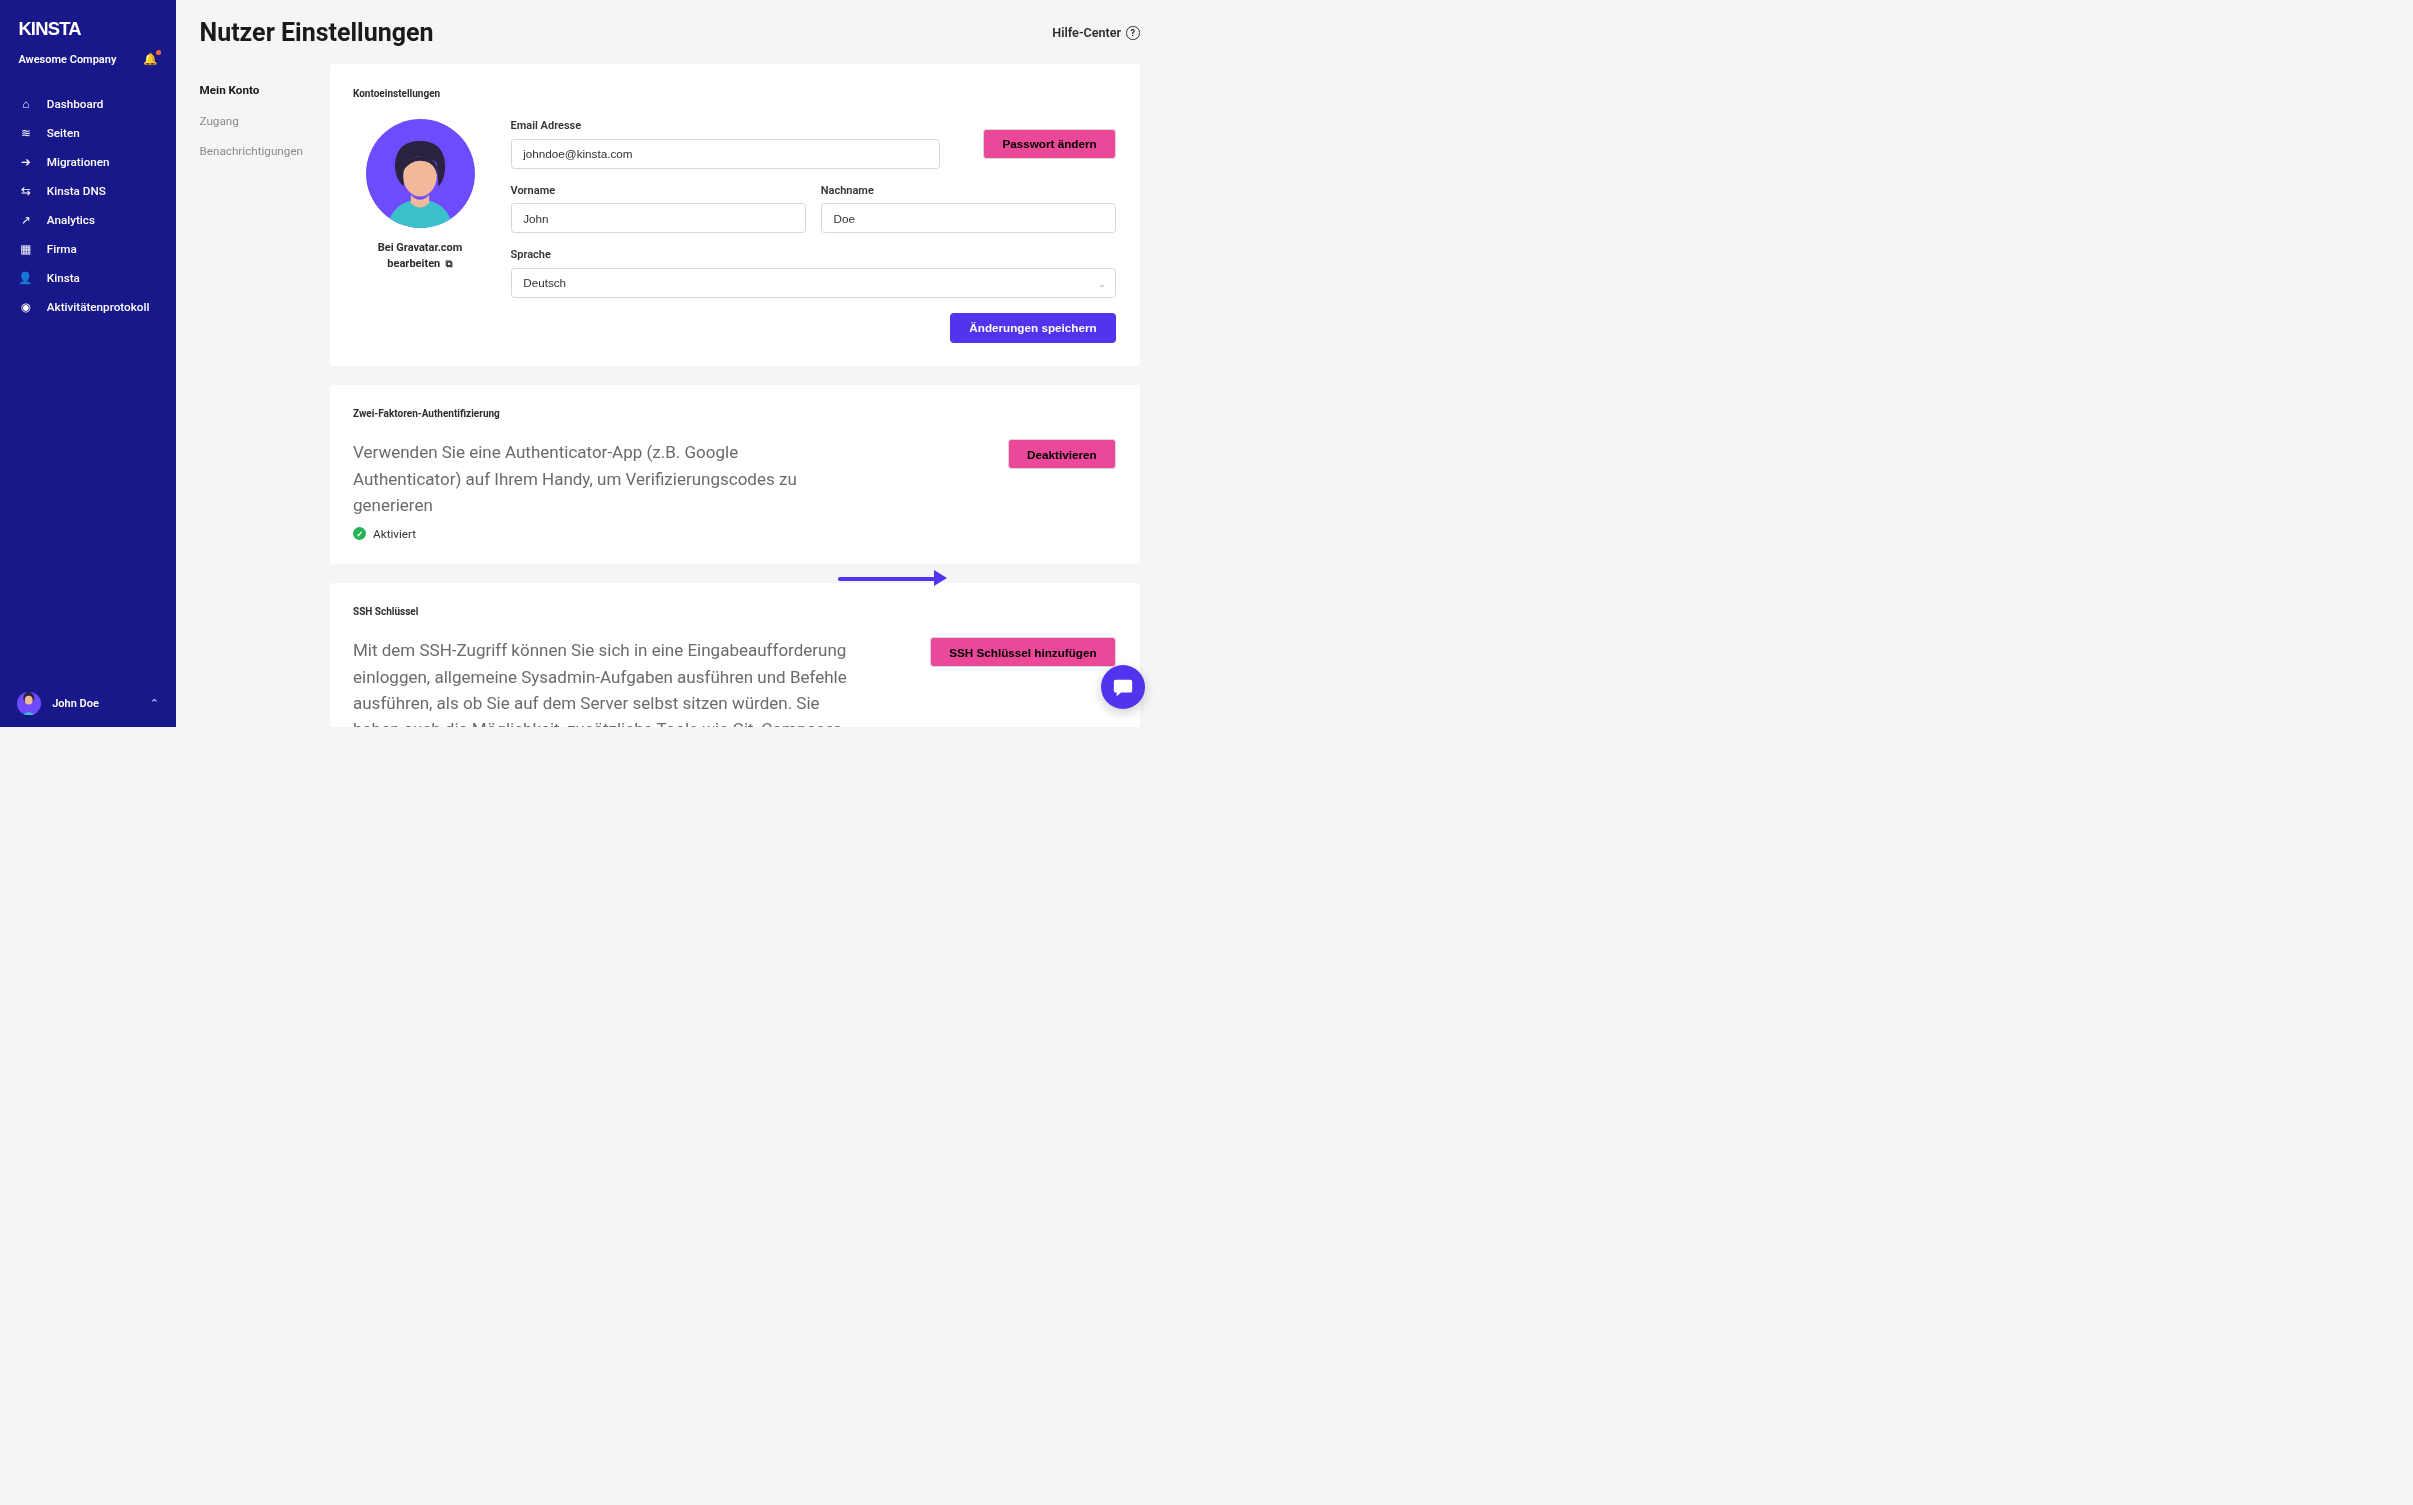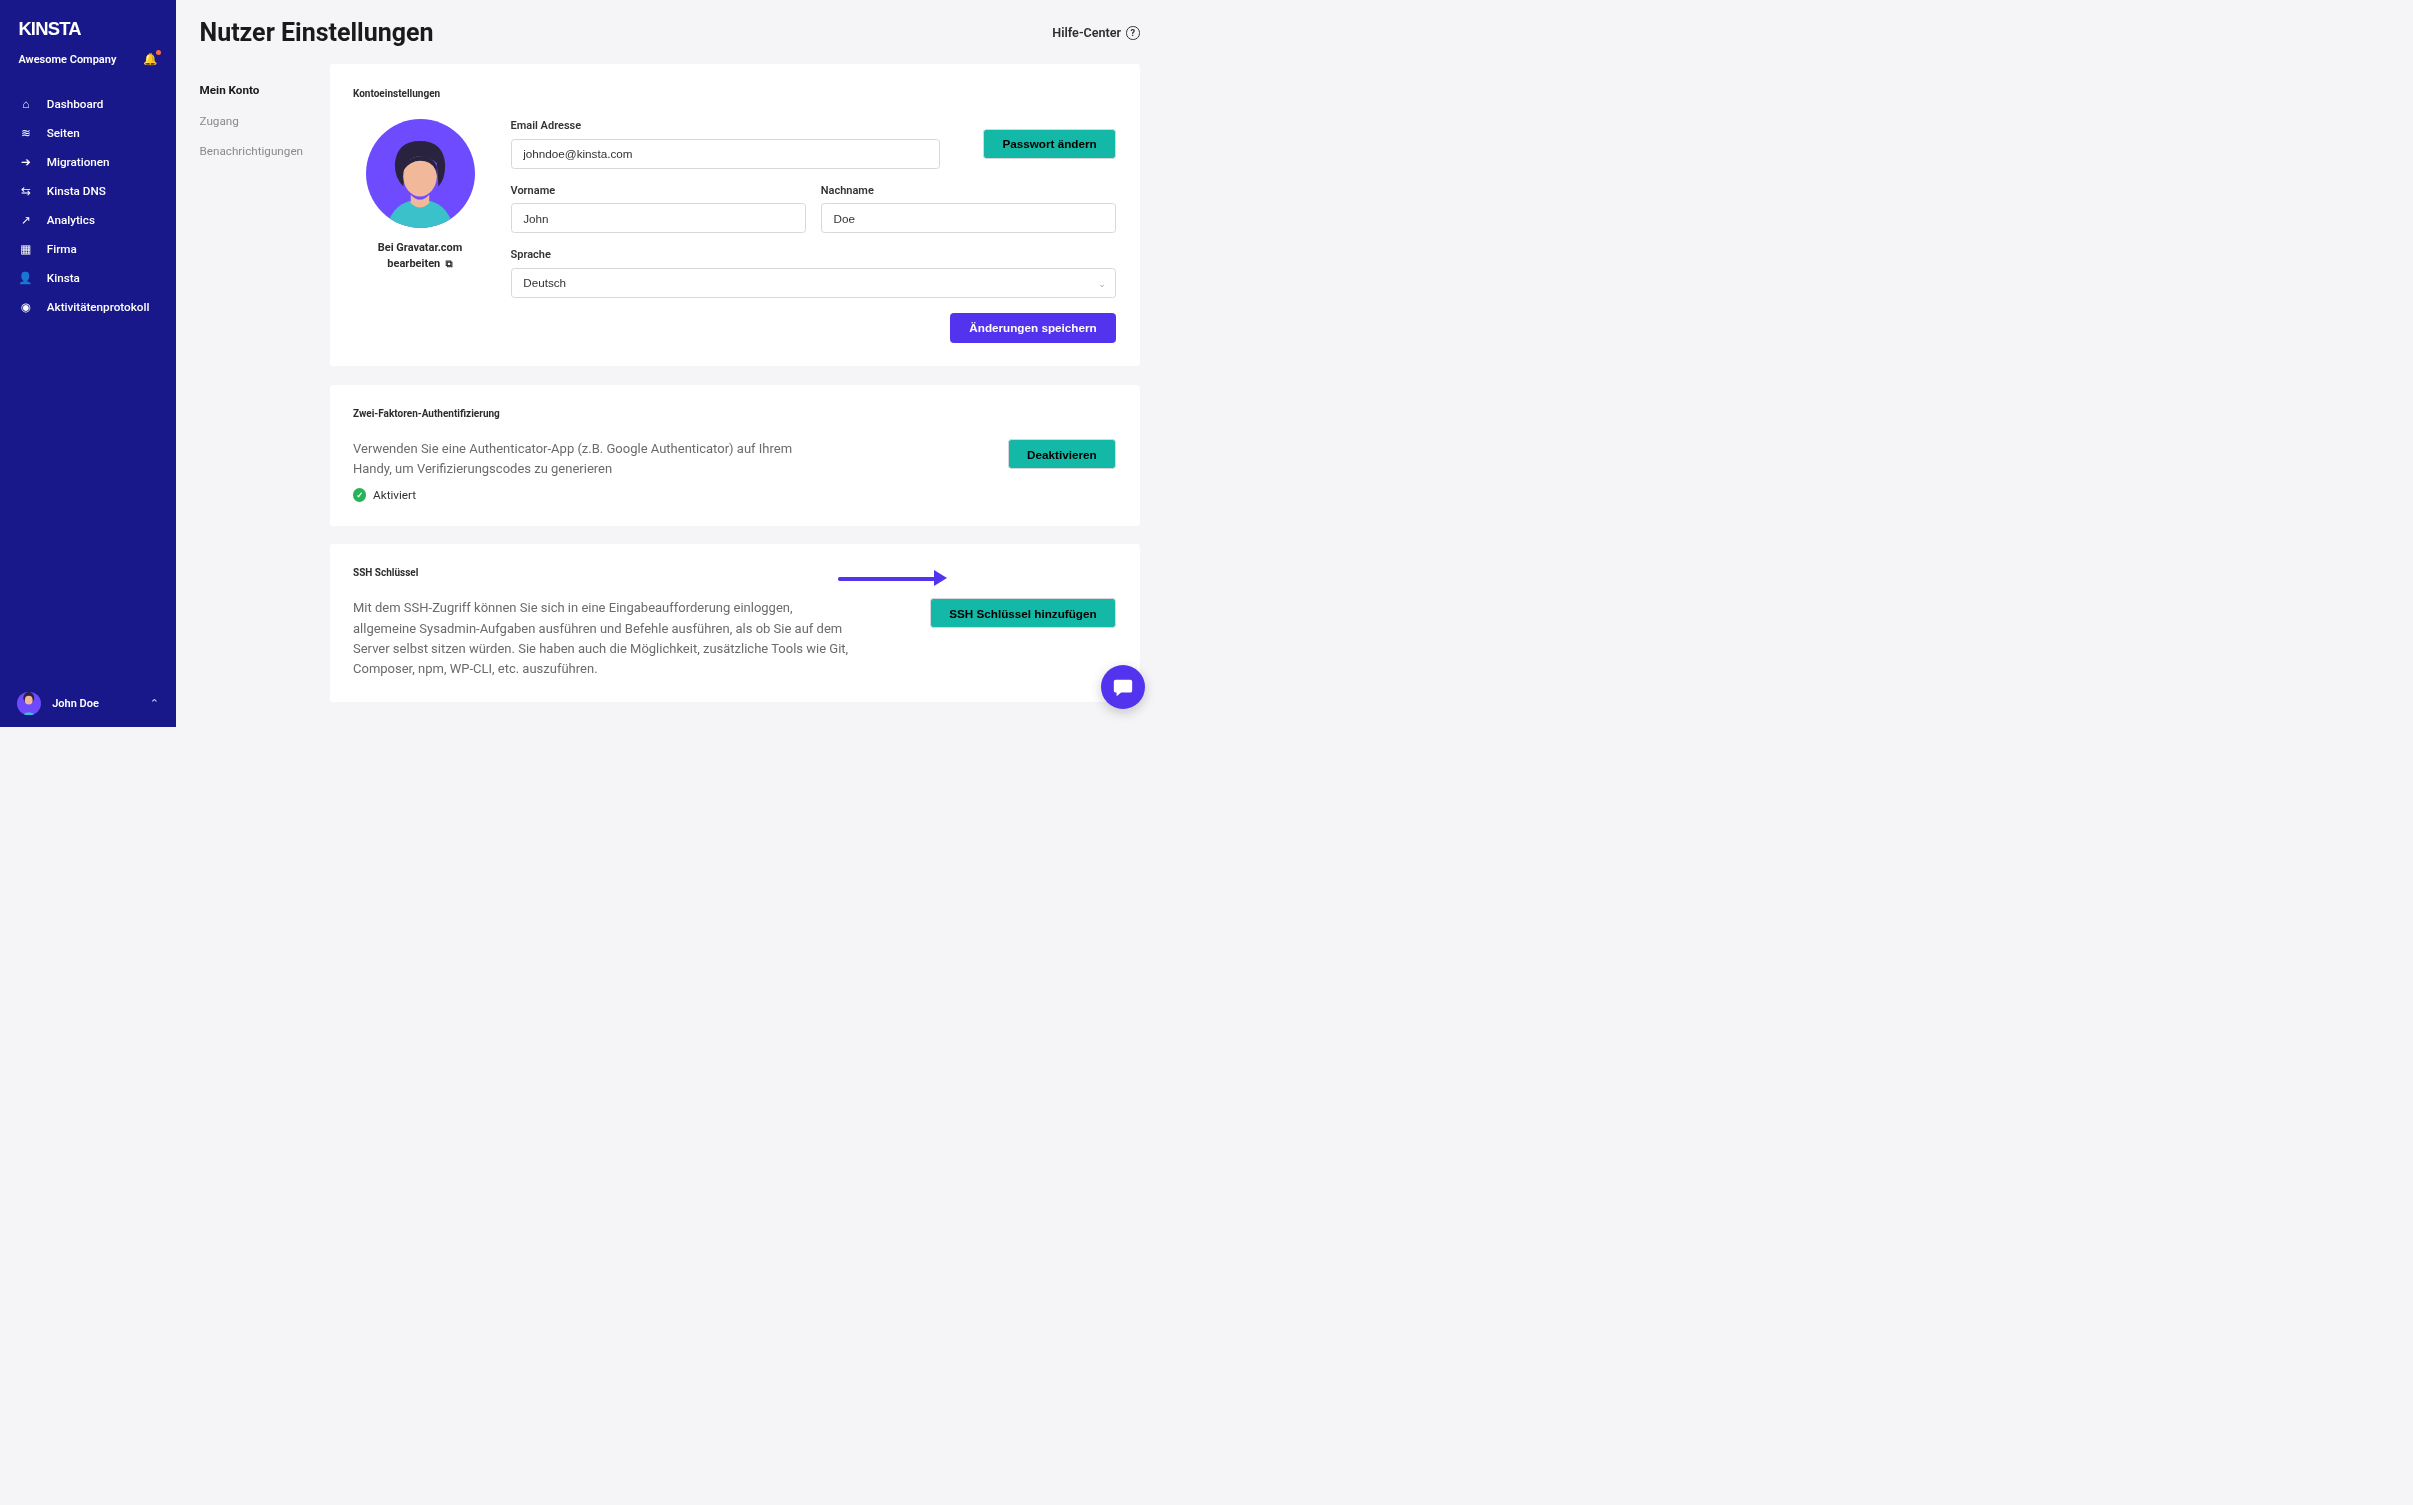--- a/index.html
+++ b/index.html
@@ -128,31 +128,31 @@
 }
 .select { position: relative; }
 .select .input { padding-right: 28.5px; cursor: pointer; }
 .select .caret {
   position: absolute; right: 10px; top: 50%; transform: translateY(-50%);
   font-size: 9.2px; color: #aaa;
 }
 .btn {
   height: 30px; padding: 0 18.4px;
   border: 0.8px solid #d8d8dc; border-radius: 3.4px;
-  background: #14b8a6; font-size: 11.7px; font-weight: 600;
+  background: #ec4899; font-size: 11.7px; font-weight: 600;
   cursor: pointer; white-space: nowrap;
 }
 .btn-primary {
   background: #5333ed; border-color: #5333ed; color: #fff;
 }
 .actions-right { display: flex; justify-content: flex-end; margin-top: 3.4px; }
 
 
 .card2-body { display: flex; justify-content: space-between; align-items: flex-start; gap: 20px; }
-.desc { font-size: 13px; color: #6b6b6b; line-height: 1.55; max-width: 469px; }
+.desc { font-size: 17px; color: #6b6b6b; line-height: 1.55; max-width: 469px; }
 .status { margin-top: 8.4px; font-size: 11.7px; color: #333; display: flex; align-items: center; gap: 6.7px; }
 .status .check {
   width: 13.4px; height: 13.4px; background: #26b35a; border-radius: 50%;
   display: inline-flex; align-items: center; justify-content: center;
   color: #fff; font-size: 8.4px; font-weight: 700;
 }
 
 
 .card3-body { display: flex; justify-content: space-between; align-items: flex-start; gap: 20px; }
 

